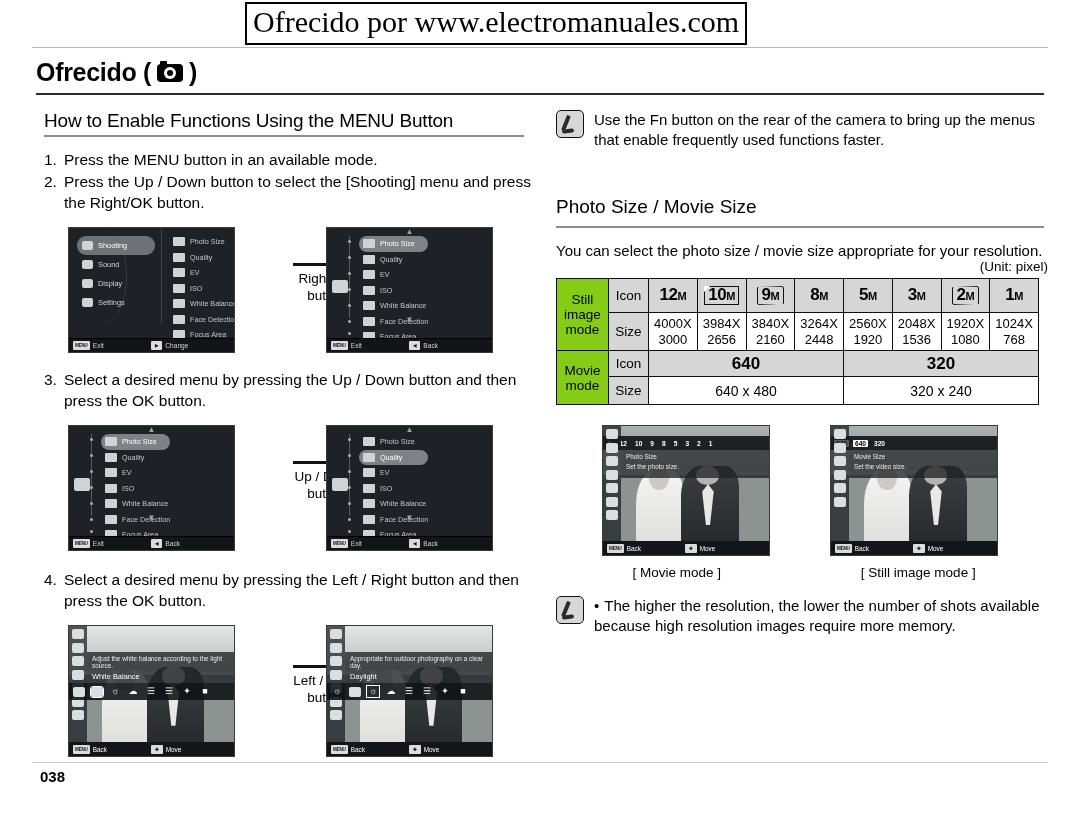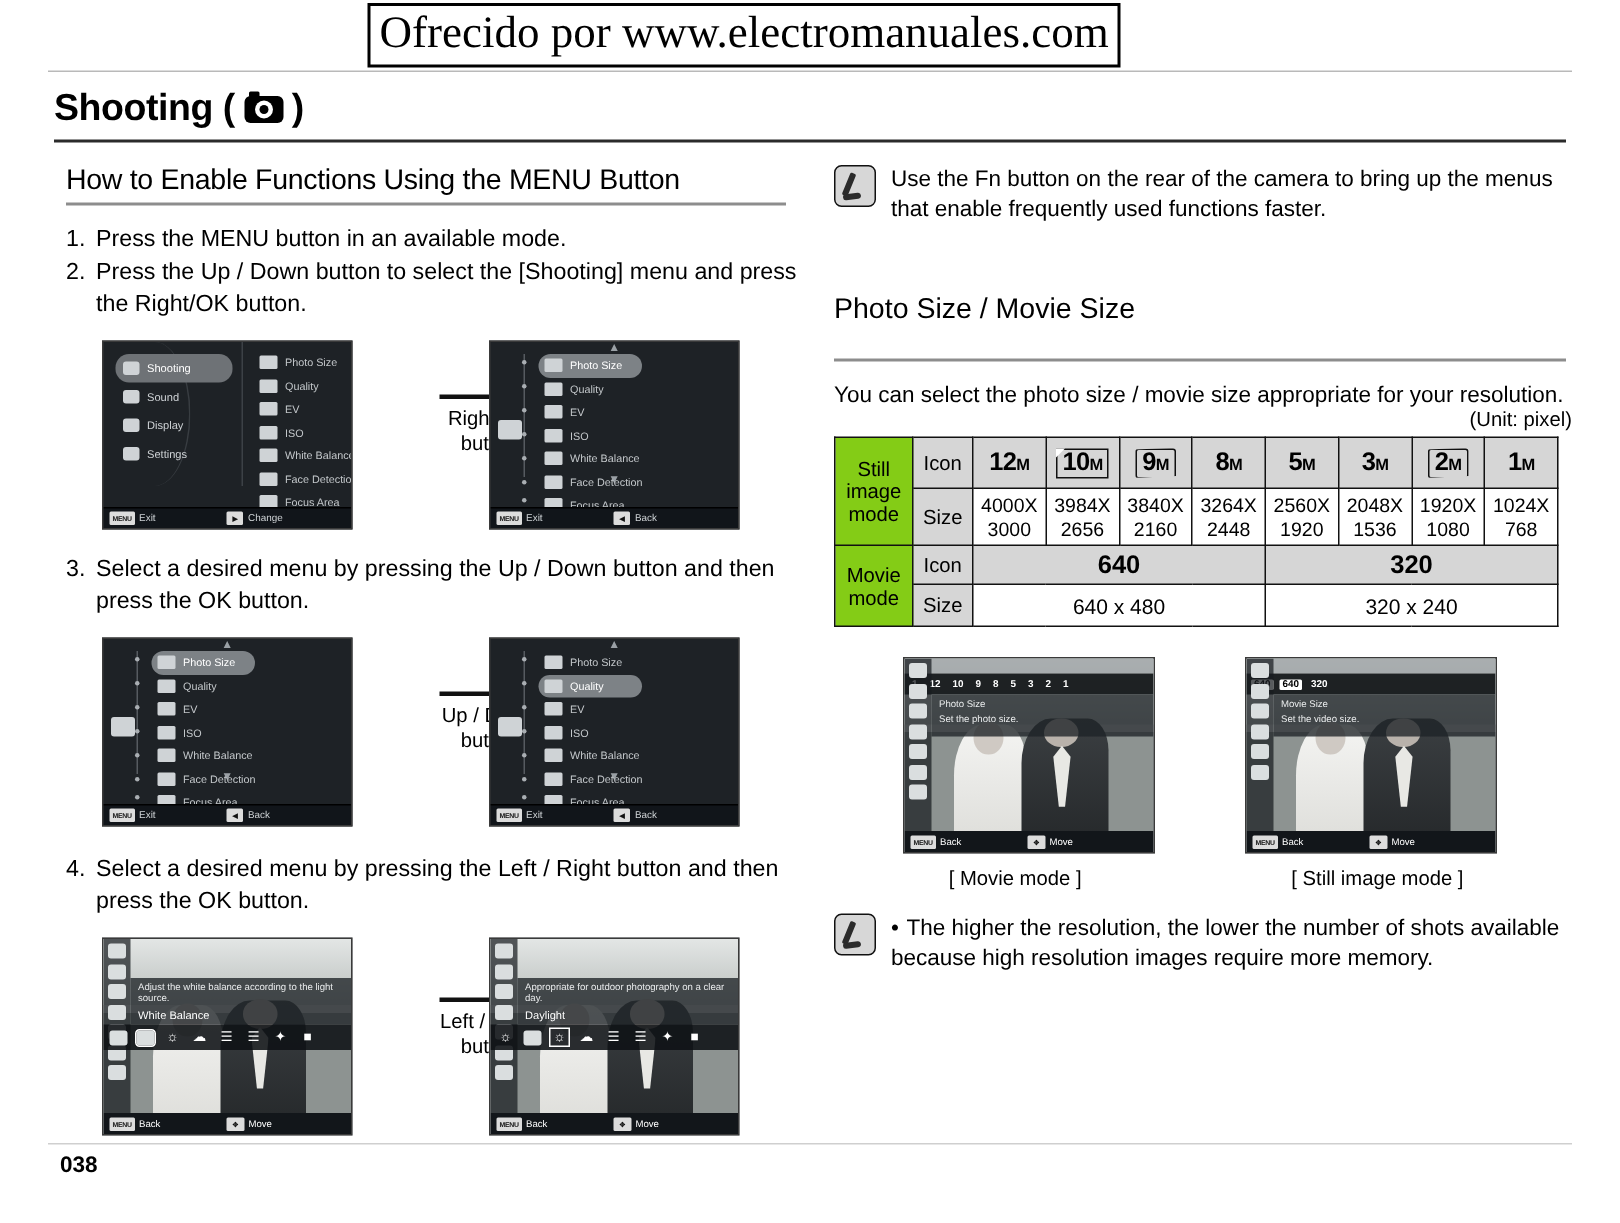--- a/index.html
+++ b/index.html
@@ -251,21 +251,21 @@
     background:#d7d7d7; position:relative;
   }
   .note-icon:before{
     content:""; position:absolute; left:7px; top:4px; width:4px; height:16px;
     background:#2b2b2b; transform:rotate(22deg); border-radius:1px;
   }
   .note-icon:after{
     content:""; position:absolute; left:5px; bottom:4px; width:12px; height:4px;
     background:#2b2b2b; border-radius:2px; transform:rotate(-8deg);
   }
-  .rsub-head{ font-size:19px; padding-bottom:21px; }
+  .rsub-head{ font-size:19px; padding-bottom:8px; }
   .rsub-rule{ height:2px; background:#8d8d8d; width:488px; margin-bottom:12px; }
   .rpara{ font-size:15px; line-height:21px; }
   .unit{ text-align:right; font-size:13.5px; margin-top:-2px; }
 
   
   table.sizes{
     border-collapse:collapse; width:483px; margin-top:4px;
     font-size:13px; table-layout:fixed;
   }
   table.sizes td{
@@ -311,21 +311,21 @@
 </head>
 <body>
 
 <div class="watermark-wrap">
   <div class="watermark">Ofrecido por www.electromanuales.com</div>
 </div>
 <div class="top-rule"></div>
 
 <div class="chapter">
   <div class="chapter-title">
-    <span>Shooting (</span>
+    <span>Ofrecido (</span>
     <span class="cam-glyph">
         <i class="flash"></i>
       </span>
     <span>)</span>
   </div>
   <div class="chapter-rule"></div>
 </div>
 
 <div class="col-left">
 

